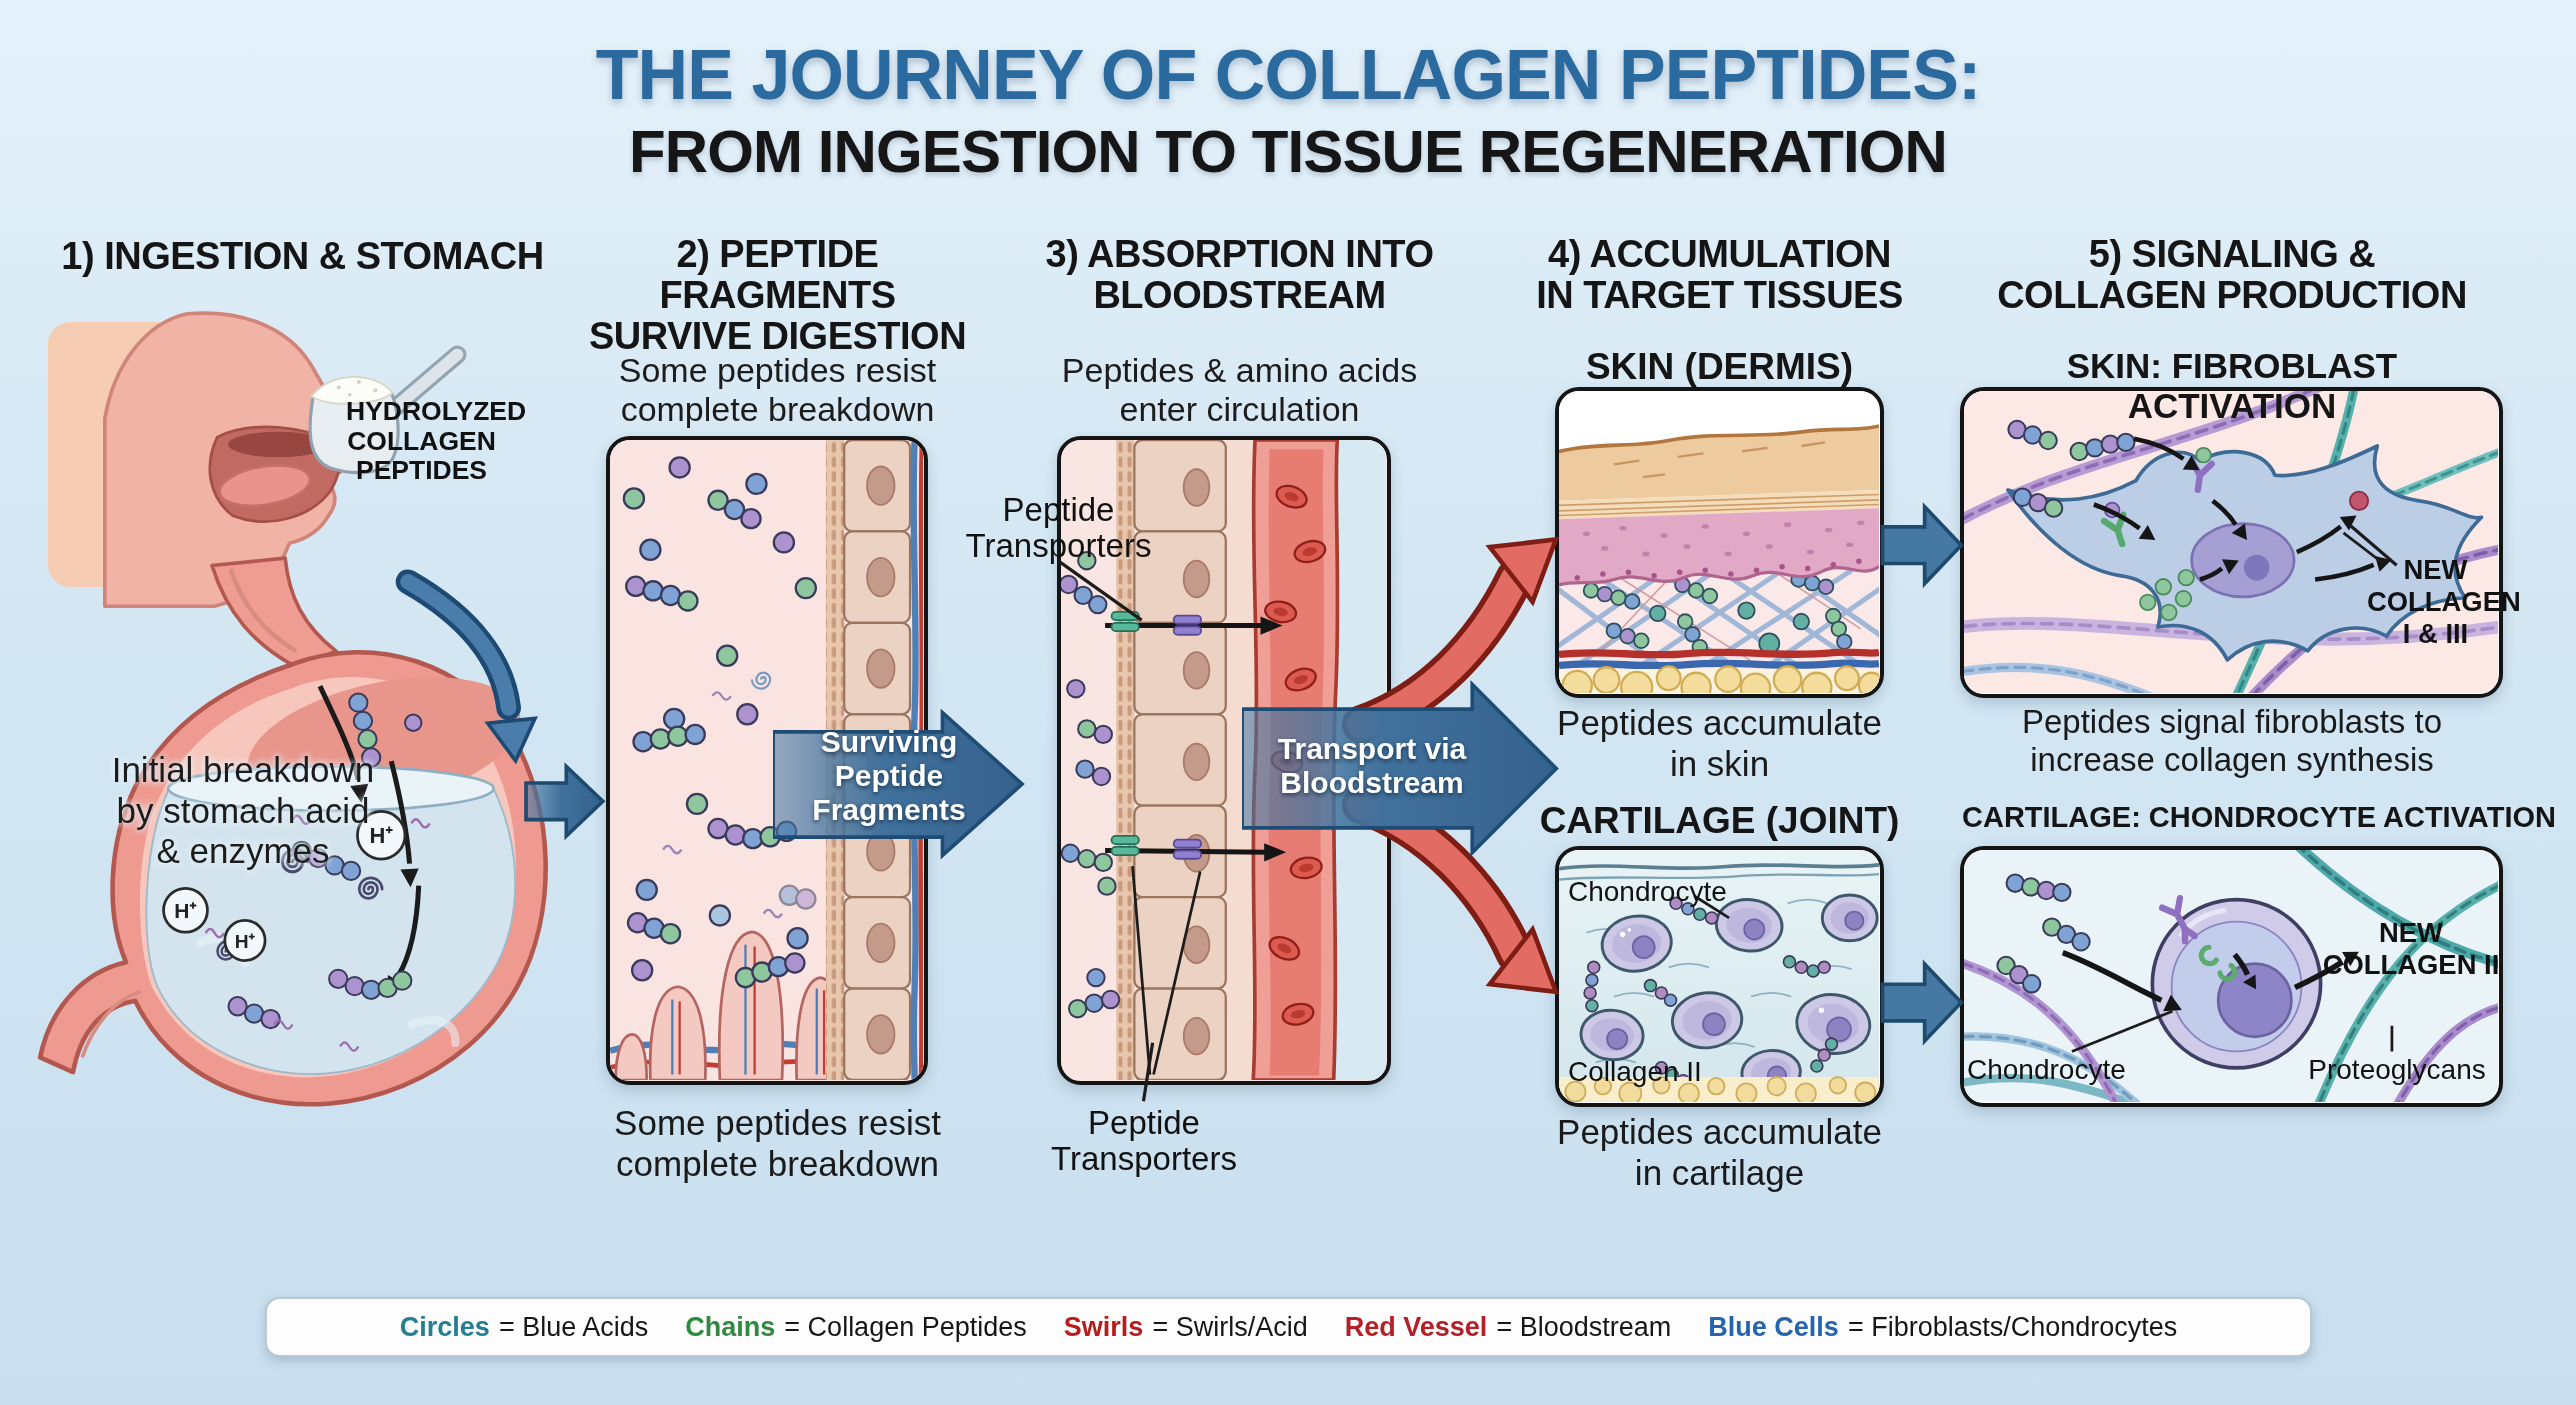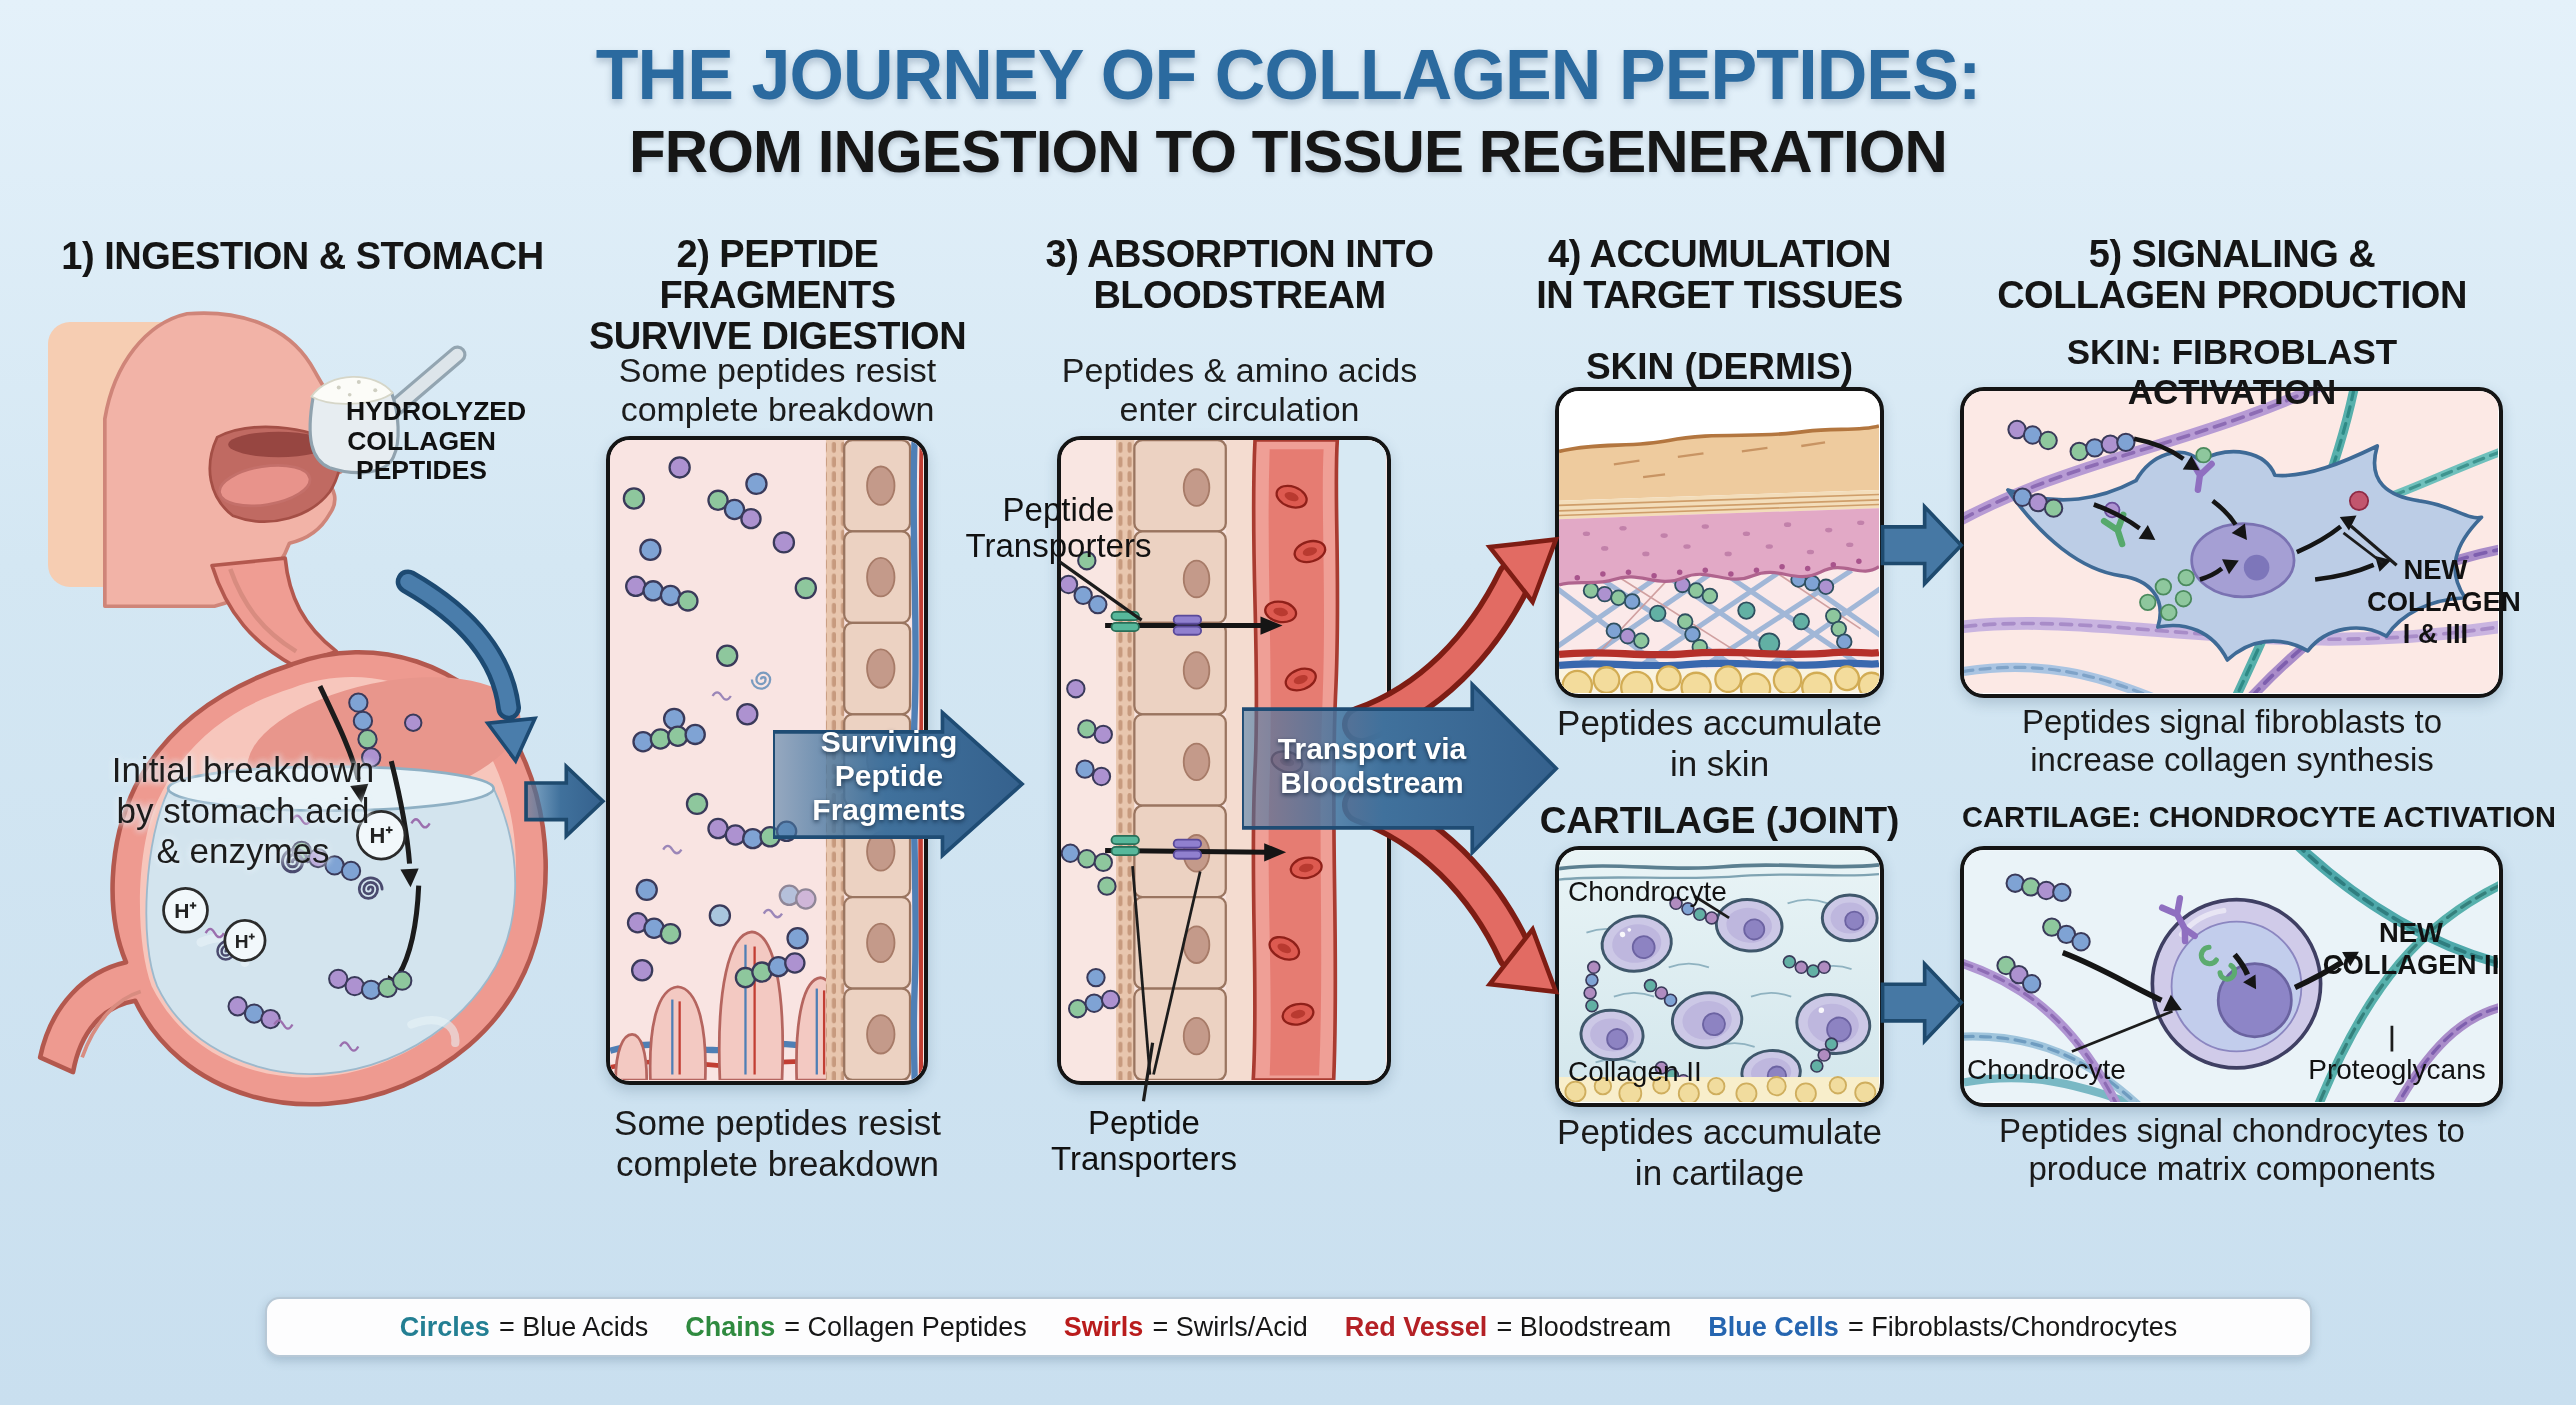--- a/index.html
+++ b/index.html
@@ -780,33 +780,31 @@
 
   <div class="abs subhdr" style="left:1532px;top:346px;width:375px;">SKIN (DERMIS)</div>
   <div class="abs cap pre" style="left:1523px;top:703px;width:393px;">Peptides accumulate
 in skin</div>
   <div class="abs subhdr" style="left:1532px;top:800px;width:375px;">CARTILAGE (JOINT)</div>
   <div class="abs inlabel" style="left:1568px;top:876px;width:201px;">Chondrocyte</div>
   <div class="abs inlabel" style="left:1568px;top:1056px;width:183px;">Collagen II</div>
   <div class="abs cap pre" style="left:1523px;top:1112px;width:393px;">Peptides accumulate
 in cartilage</div>
 
-  <div class="abs subhdr" style="left:1962px;top:332px;width:540px;font-size:35px;">SKIN: FIBROBLAST ACTIVATION</div>
+  <div class="abs subhdr" style="left:1962px;top:346px;width:540px;font-size:35px;">SKIN: FIBROBLAST ACTIVATION</div>
   <div class="abs boldlab pre" style="left:2367px;top:554px;width:137px;font-size:27.4px;">NEW
 COLLAGEN
 I &amp; III</div>
   <div class="abs cap pre" style="left:1974px;top:703px;width:516px;font-size:33px;">Peptides signal fibroblasts to
 increase collagen synthesis</div>
   <div class="abs subhdr" style="left:1962px;top:801px;width:540px;font-size:29px;white-space:nowrap;">CARTILAGE: CHONDROCYTE ACTIVATION</div>
   <div class="abs boldlab pre" style="left:2322px;top:917px;width:178px;font-size:27.4px;">NEW
 COLLAGEN II</div>
   <div class="abs inlabel" style="left:1967px;top:1054px;width:210px;">Chondrocyte</div>
   <div class="abs inlabel" style="left:2294px;top:1054px;width:206px;text-align:center;">Proteoglycans</div>
-  <div class="abs cap pre" style="left:1974px;top:1112px;width:516px;font-size:33px;">Peptides signal chondrocytes to
-produce matrix components</div>
 
   <div class="legend">
     <div class="lg-item">
       <span class="lg-term t0">Circles</span>
       <span class="lg-def">= Blue Acids</span>
     </div>
     <div class="lg-item">
       <span class="lg-term t1">Chains</span>
       <span class="lg-def">= Collagen Peptides</span>
     </div>

